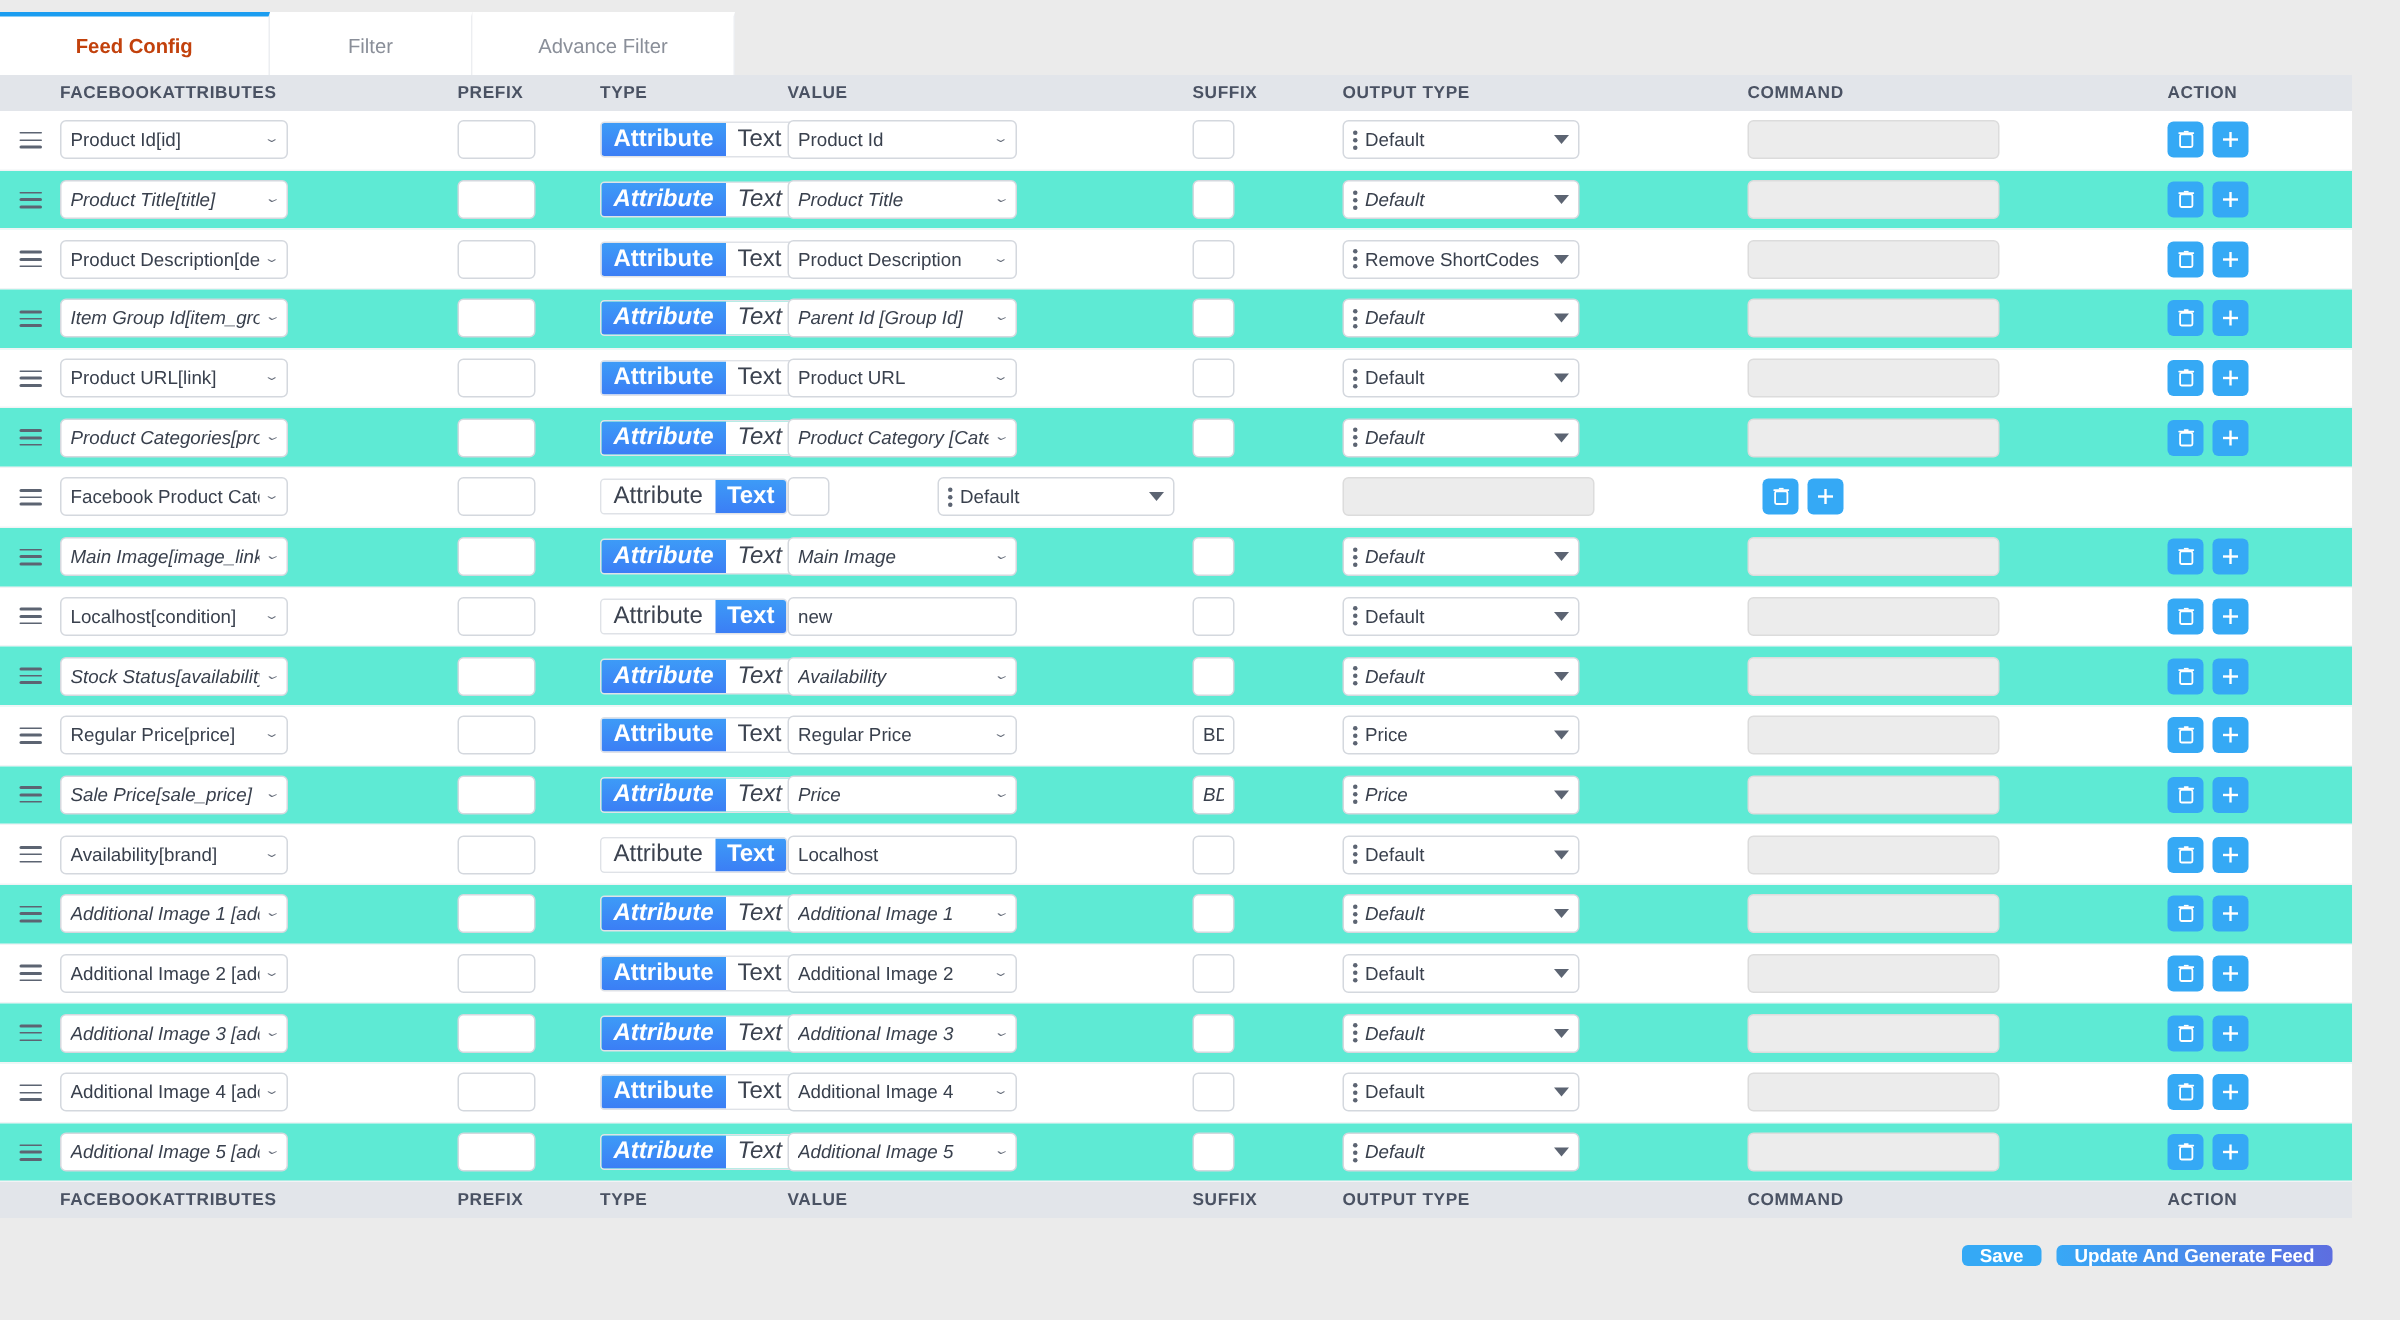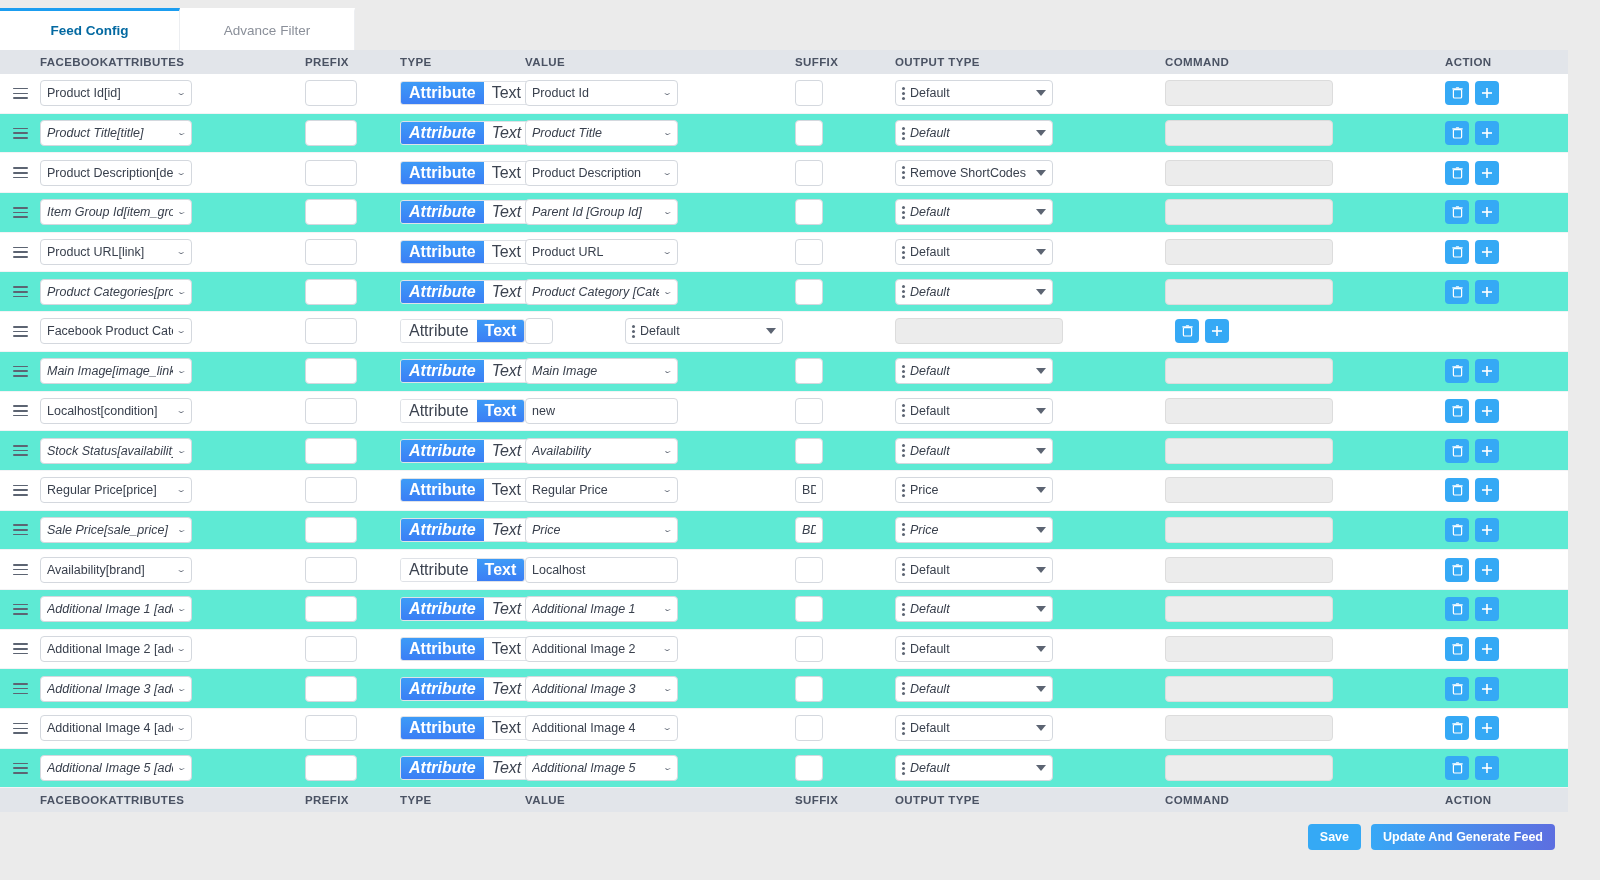--- a/index.html
+++ b/index.html
@@ -36,21 +36,21 @@
     font-size: 13.5px;
     color: #8a8f99;
     cursor: pointer;
     border-top: 3px solid transparent;
     position: relative;
   }
   .tab.t1 { width: 180px; }
   .tab.t2 { width: 135px; }
   .tab.t3 { width: 175px; }
   .tab.active {
-    color: #0369a1;
+    color: #c2410c;
     font-weight: bold;
     border-top: 3px solid #1b9df0;
   }
   .tabs-filler {
     flex: 1;
     height: 42px;
     background: transparent;
   }
 
   
@@ -216,21 +216,21 @@
   .footer-bar {
     height: 50px;
     background: #ebebeb;
     display: flex;
     align-items: center;
     justify-content: flex-end;
     padding-right: 45px;
     gap: 10px;
   }
   .btn {
-    height: 26px;
+    height: 14px;
     border-radius: 4px;
     border: none;
     color: #ffffff;
     font-size: 12.5px;
     font-weight: bold;
     font-family: "Liberation Sans", sans-serif;
     cursor: pointer;
     padding: 0 12px;
     display: flex; align-items: center; justify-content: center;
   }
@@ -240,20 +240,23 @@
   }
 </style>
 </head>
 <body>
 
 <div class="page">
 
   <div class="tabs">
     <div class="tab t1 active">
       <span>Feed Config</span>
+    </div>
+    <div class="tab t2">
+      <span>Filter</span>
     </div>
     <div class="tab t3">
       <span>Advance Filter</span>
     </div>
     <div class="tabs-filler"></div>
   </div>
 
   <div class="table-wrap">
 
     <div class="hdr-row">

